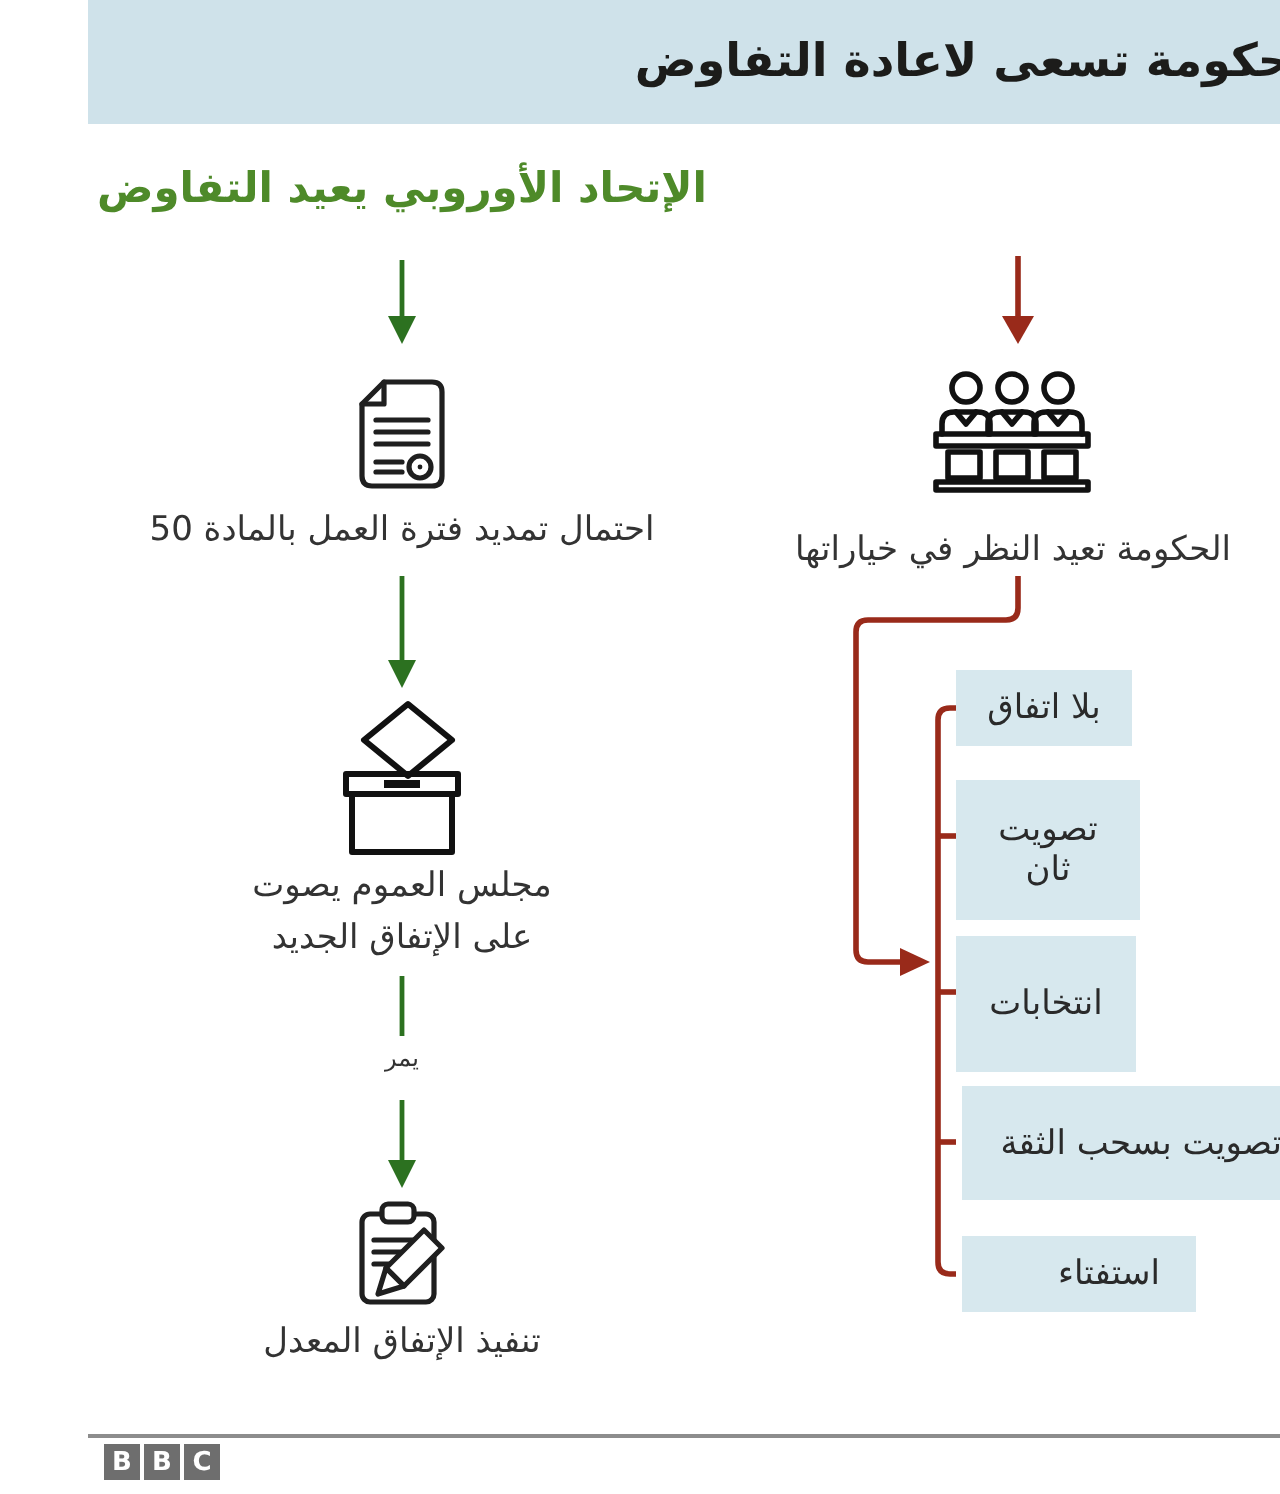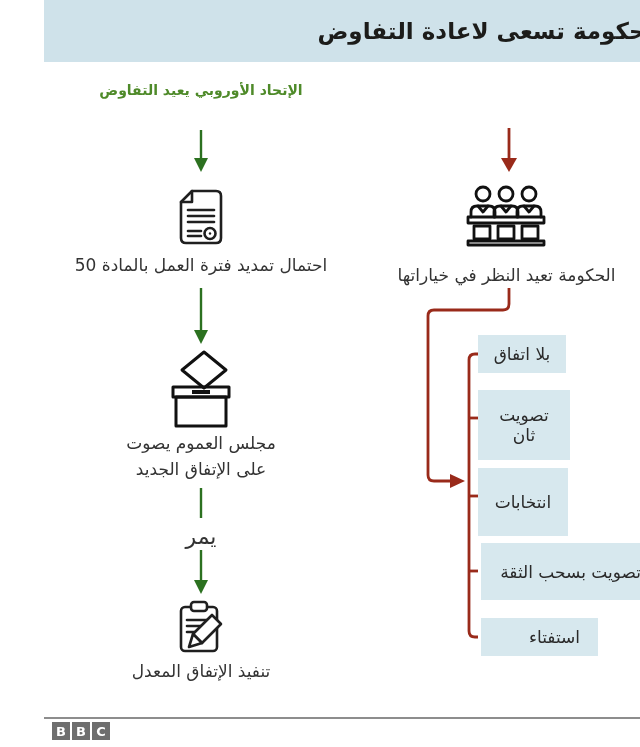--- a/index.html
+++ b/index.html
@@ -5,21 +5,21 @@
   html,body{margin:0;padding:0;background:#ffffff;}
   body{font-family:"DejaVu Sans", sans-serif;}
   .canvas{position:relative;width:640px;height:747px;background:#ffffff;overflow:hidden;margin-left:44px;}
 
   
   .header-band{position:absolute;left:0;top:0;width:640px;height:62px;background:#cfe2ea;
     display:flex;align-items:center;justify-content:flex-end;box-sizing:border-box;padding-right:22px;}
   .header-band .title{font-size:23px;font-weight:bold;color:#1c1c1a;direction:rtl;}
 
   
-  .col-title{position:absolute;top:82px;font-size:14px;font-weight:bold;text-align:center;
+  .col-title{position:absolute;top:82px;font-size:21px;font-weight:bold;text-align:center;
     white-space:nowrap;direction:rtl;}
   .col-title.green{left:0;width:314px;color:#4e8a29;}
   .col-title.red{left:332px;width:262px;color:#9e1e12;}
 
   
   .flow-text{position:absolute;color:#333333;font-size:17px;text-align:center;direction:rtl;line-height:1.55;}
 
   
   .icon-holder{position:absolute;display:block;line-height:0;}
 
@@ -102,21 +102,21 @@
     <svg width="66" height="78" viewBox="0 0 66 78" fill="none" stroke="#111111" stroke-width="3" stroke-linejoin="round">
       <path d="M36 2 L58 20 L36 38 L14 20 Z"></path>
       <rect x="5" y="37" width="56" height="10"></rect>
       <rect x="24" y="40" width="18" height="4" fill="#111111" stroke="none"></rect>
       <rect x="8" y="47" width="50" height="29"></rect>
     </svg>
   </span>
 
   <div class="flow-text" style="left:72px;top:430px;width:170px;">مجلس العموم يصوت على الإتفاق الجديد</div>
 
-  <div class="flow-text" style="left:107px;top:520px;width:100px;font-size:22px;text-align:center;">يمر</div>
+  <div class="flow-text" style="left:107px;top:520px;width:100px;font-size:12px;text-align:center;">يمر</div>
 
   <span class="icon-holder" style="left:132px;top:600px;">
     <svg width="50" height="54" viewBox="0 0 50 54" fill="none" stroke="#1f1f1f" stroke-width="2.6" stroke-linejoin="round" stroke-linecap="round">
       <rect x="5" y="7" width="36" height="44" rx="4"></rect>
       <rect x="15" y="2" width="16" height="9" rx="3" fill="#ffffff"></rect>
       <line x1="11" y1="20" x2="35" y2="20"></line>
       <line x1="11" y1="26" x2="35" y2="26"></line>
       <line x1="11" y1="32" x2="22" y2="32"></line>
       <path d="M36 15 L45 24 L26 43 L17 34 Z" fill="#ffffff"></path>
       <path d="M17 34 L26 43 L13 47 Z" fill="#ffffff"></path>

